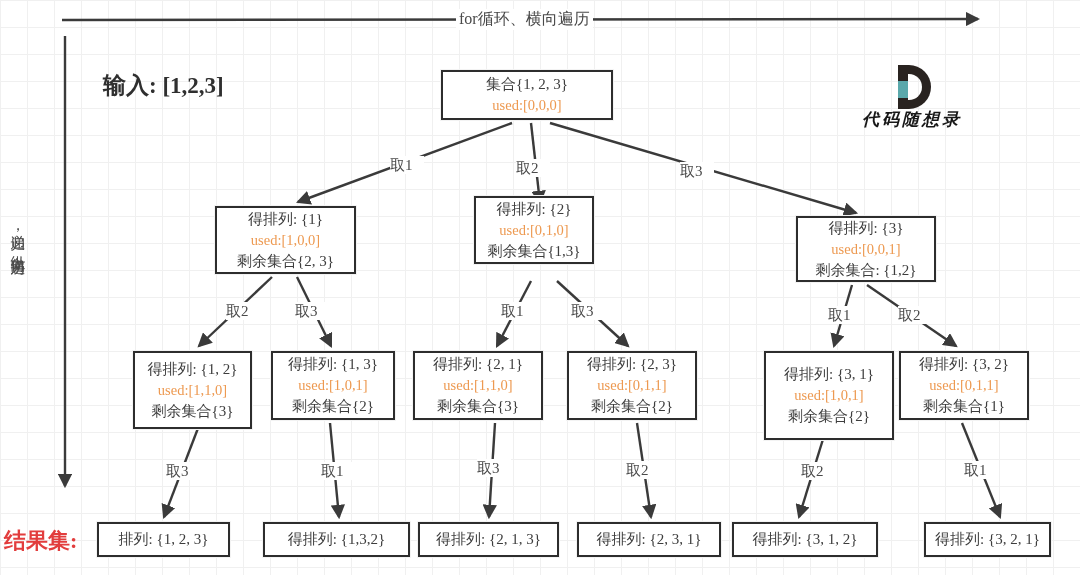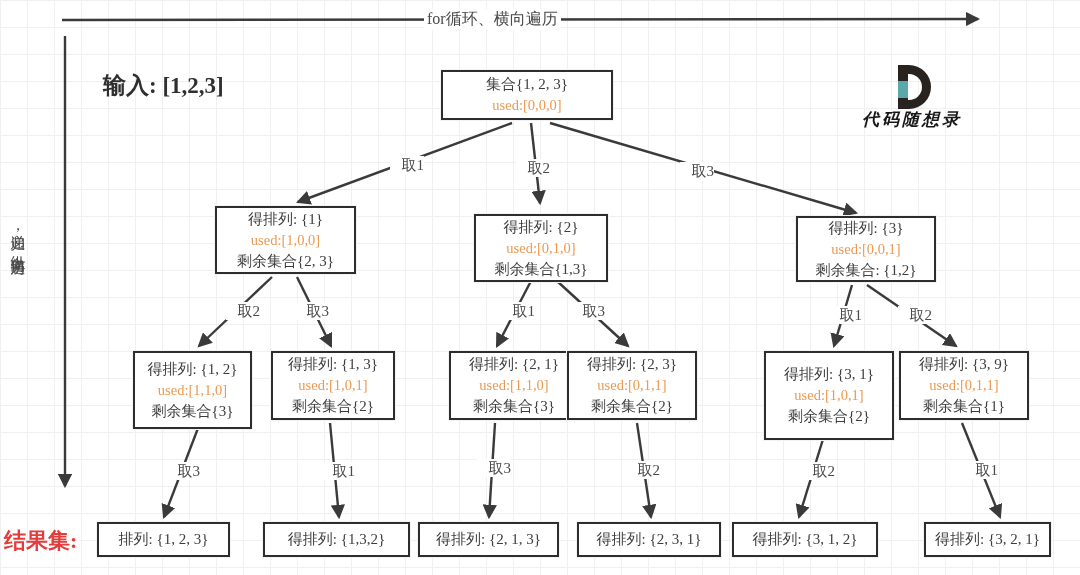--- a/index.html
+++ b/index.html
@@ -15,25 +15,25 @@
   }
   svg.edges{position:absolute;left:0;top:0;width:1080px;height:575px;pointer-events:none;}
   .node{
     position:absolute;background:#fff;border:2.5px solid #2d2d2d;
     display:flex;flex-direction:column;align-items:center;justify-content:center;
     box-sizing:border-box;box-shadow:0 0 0 1px #f3f3f3;
   }
   .node .ln{display:block;line-height:21px;font-size:15px;white-space:nowrap;color:#3d3d3d;}
   .node .used{color:var(--used,#ed9950);font-size:14.5px;}
   .elabel{
-    position:absolute;width:34px;text-align:right;font-size:15px;color:#4a4a4a;
+    position:absolute;width:34px;text-align:left;font-size:15px;color:#4a4a4a;
     background:#fff;line-height:18px;white-space:nowrap;
   }
   .axis-label-top{
-    position:absolute;left:424px;top:9px;font-size:16px;color:#4a4a4a;background:#fff;
+    position:absolute;left:456px;top:9px;font-size:16px;color:#4a4a4a;background:#fff;
     padding:0 3px;white-space:nowrap;
   }
   .axis-label-left{
     position:absolute;left:8px;top:222px;font-size:15px;color:#4a4a4a;
     writing-mode:vertical-rl;letter-spacing:2px;white-space:nowrap;
   }
   .input-label{
     position:absolute;left:103px;top:70px;font-size:23px;font-weight:bold;color:#2f2f2f;
     white-space:nowrap;
   }
@@ -105,58 +105,58 @@
 <div class="node" style="left:441px;top:70px;width:172px;height:50px">
   <span class="ln">集合{1, 2, 3}</span>
   <span class="ln used">used:[0,0,0]</span>
 </div>
 
 <div class="node" style="left:215px;top:206px;width:141px;height:68px">
   <span class="ln">得排列: {1}</span>
   <span class="ln used">used:[1,0,0]</span>
   <span class="ln">剩余集合{2, 3}</span>
 </div>
-<div class="node" style="left:474px;top:214px;width:134px;height:68px">
+<div class="node" style="left:474px;top:196px;width:120px;height:68px">
   <span class="ln">得排列: {2}</span>
   <span class="ln used">used:[0,1,0]</span>
   <span class="ln">剩余集合{1,3}</span>
 </div>
 <div class="node" style="left:796px;top:216px;width:140px;height:66px">
   <span class="ln">得排列: {3}</span>
   <span class="ln used">used:[0,0,1]</span>
   <span class="ln">剩余集合: {1,2}</span>
 </div>
 
 <div class="node" style="left:133px;top:351px;width:119px;height:78px">
   <span class="ln">得排列: {1, 2}</span>
   <span class="ln used">used:[1,1,0]</span>
   <span class="ln">剩余集合{3}</span>
 </div>
 <div class="node" style="left:271px;top:351px;width:124px;height:69px">
   <span class="ln">得排列: {1, 3}</span>
   <span class="ln used">used:[1,0,1]</span>
   <span class="ln">剩余集合{2}</span>
 </div>
-<div class="node" style="left:449px;top:351px;width:130px;height:69px">
+<div class="node" style="left:413px;top:351px;width:130px;height:69px">
   <span class="ln">得排列: {2, 1}</span>
   <span class="ln used">used:[1,1,0]</span>
   <span class="ln">剩余集合{3}</span>
 </div>
 <div class="node" style="left:567px;top:351px;width:130px;height:69px">
   <span class="ln">得排列: {2, 3}</span>
   <span class="ln used">used:[0,1,1]</span>
   <span class="ln">剩余集合{2}</span>
 </div>
 <div class="node" style="left:764px;top:351px;width:130px;height:89px">
   <span class="ln">得排列: {3, 1}</span>
   <span class="ln used">used:[1,0,1]</span>
   <span class="ln">剩余集合{2}</span>
 </div>
 <div class="node" style="left:899px;top:351px;width:130px;height:69px">
-  <span class="ln">得排列: {3, 9}</span>
+  <span class="ln">得排列: {3, 2}</span>
   <span class="ln used">used:[0,1,1]</span>
   <span class="ln">剩余集合{1}</span>
 </div>
 
 <div class="node result-node" style="left:97px;top:522px;width:133px">
   <span class="ln">排列: {1, 2, 3}</span>
 </div>
 <div class="node result-node" style="left:263px;top:522px;width:147px">
   <span class="ln">得排列: {1,3,2}</span>
 </div>

